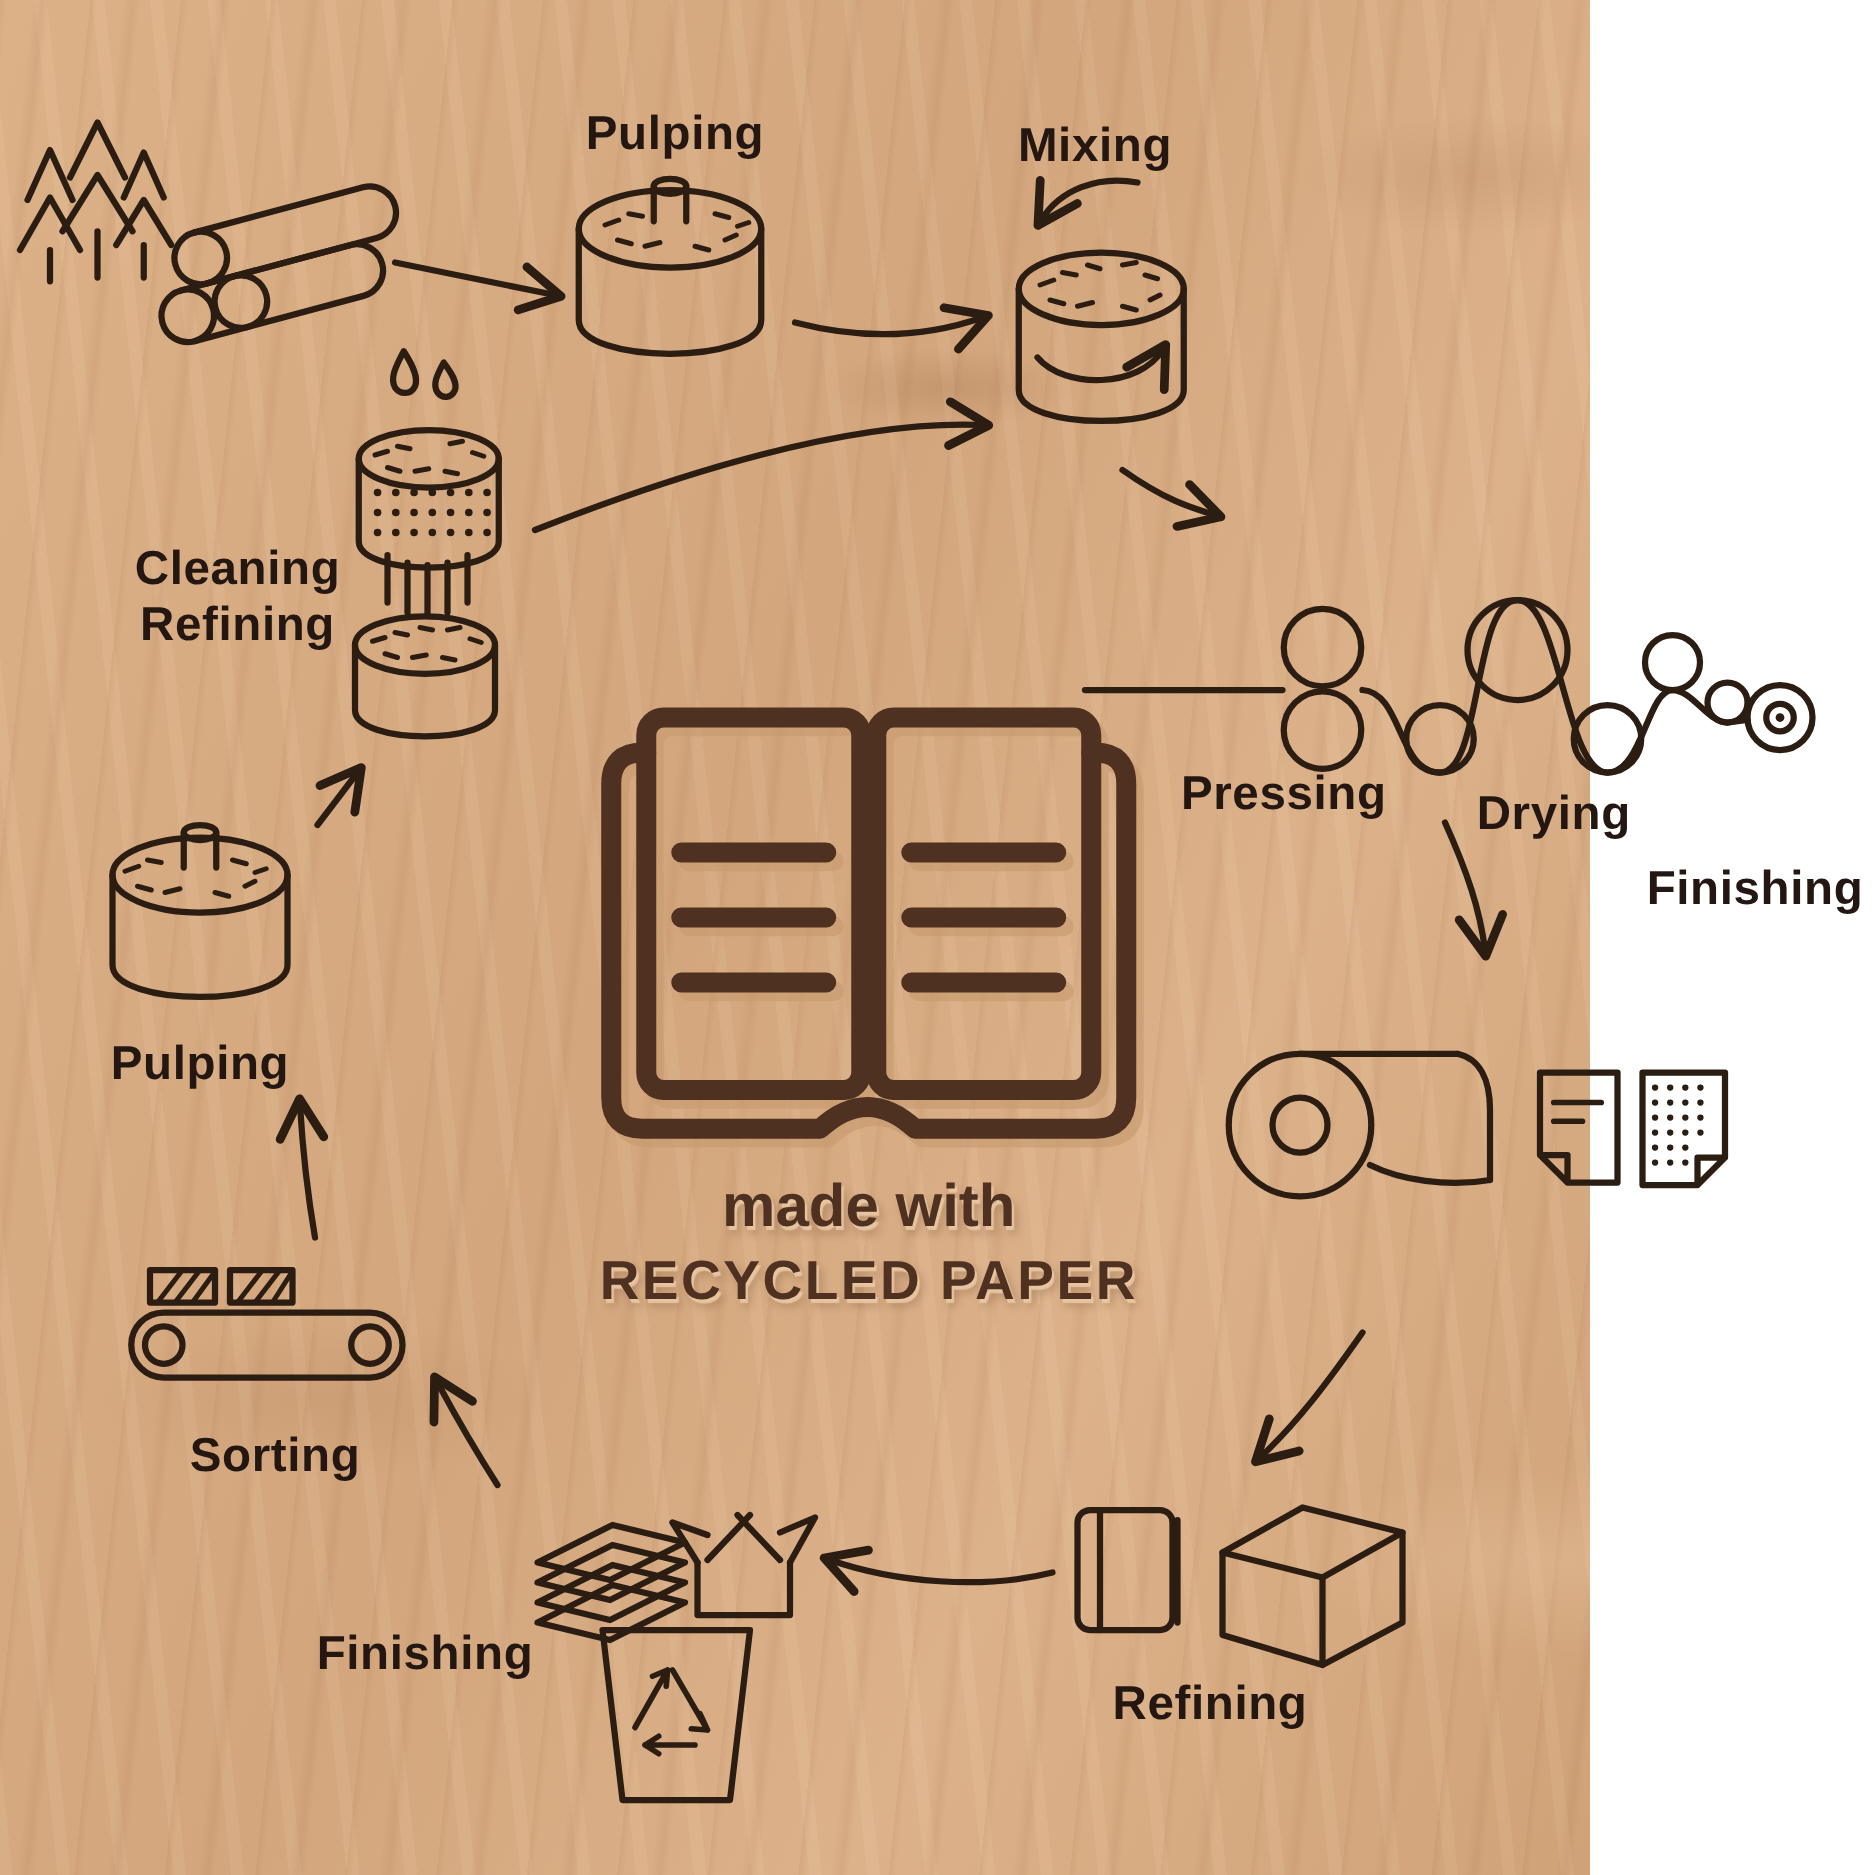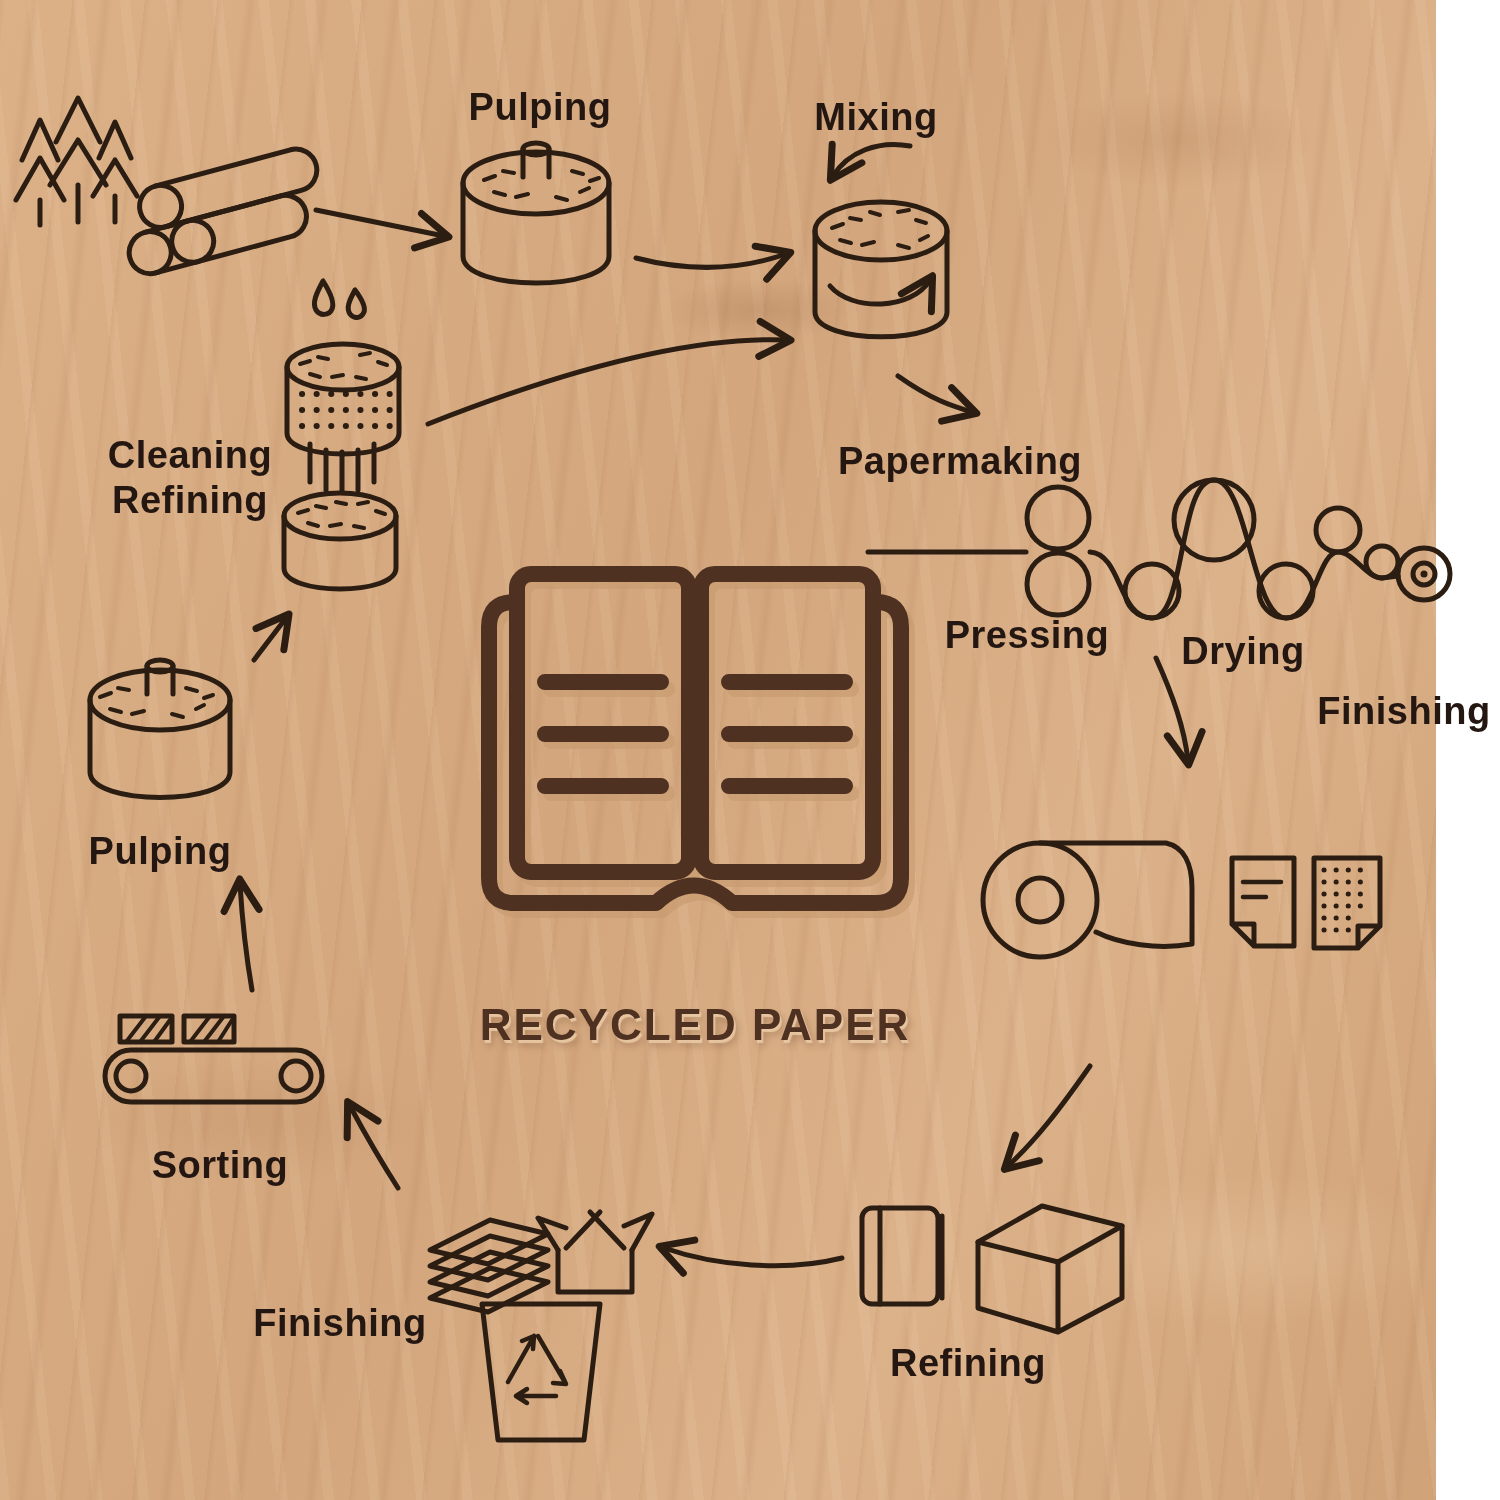--- a/index.html
+++ b/index.html
@@ -1,18 +1,18 @@
 <!DOCTYPE html>
 <html><head>
 <meta charset="utf-8">
 <style>
   html,body{margin:0;padding:0;}
   body{width:1500px;height:1500px;overflow:hidden;}
   .stage{
-    position:relative;width:1436px;height:1500px;
+    position:relative;width:1272px;height:1500px;
     background-color:#d7ab83;
     background-image:
       radial-gradient(140px 46px ellipse at 760px 310px, rgba(146,94,58,.22) 0%, rgba(146,94,58,0) 70%),
       radial-gradient(200px 70px ellipse at 1180px 140px, rgba(146,94,58,.15) 0%, transparent 70%),
       radial-gradient(260px 90px ellipse at 260px 1120px, rgba(146,94,58,.12) 0%, transparent 70%),
       radial-gradient(300px 110px ellipse at 1250px 1250px, rgba(240,214,180,.25) 0%, transparent 70%),
       repeating-linear-gradient(96deg, rgba(150,98,60,.10) 0px, rgba(150,98,60,0) 6px, rgba(150,98,60,0) 26px, rgba(150,98,60,.10) 34px, rgba(150,98,60,0) 40px, rgba(150,98,60,0) 72px),
       repeating-linear-gradient(84deg, rgba(242,216,184,.12) 0 10px, transparent 10px 46px),
       linear-gradient(115deg, #dcb188 0%, #d3a67d 45%, #dcb28a 70%, #d0a278 100%);
     font-family:"Liberation Sans",sans-serif;
@@ -208,26 +208,26 @@
       <path d="M517,602 H514 Q489,602 489,627 V878 Q489,903 514,903 H656 Q694,868 732,903 H876 Q901,903 901,878 V627 Q901,602 876,602 H873"></path>
       <rect x="517" y="574" width="172" height="298" rx="14"></rect>
       <rect x="701" y="574" width="172" height="298" rx="14"></rect>
       <path d="M545,682 H661 M545,734 H661 M545,786 H661 M729,682 H845 M729,734 H845 M729,786 H845"></path>
     </g>
   </g>
 </svg>
 
 <div class="lbl" style="left:540px;top:86px">Pulping</div>
 <div class="lbl" style="left:876px;top:96px">Mixing</div>
-<div class="lbl" style="left:960px;top:440px">Papermaking</div>
 <div class="lbl" style="left:1027px;top:614px">Pressing</div>
 <div class="lbl" style="left:1243px;top:630px">Drying</div>
 <div class="lbl" style="left:1404px;top:690px">Finishing</div>
 <div class="lbl" style="left:968px;top:1342px">Refining</div>
 <div class="lbl" style="left:340px;top:1302px">Finishing</div>
 <div class="lbl" style="left:220px;top:1144px">Sorting</div>
 <div class="lbl" style="left:160px;top:830px">Pulping</div>
 <div class="lbl" style="left:190px;top:434px">Cleaning</div>
 <div class="lbl" style="left:190px;top:479px">Refining</div>
 
+<div class="center-line1">made with</div>
 <div class="center-line2">RECYCLED PAPER</div>
 
 </div>
 
 </body></html>

